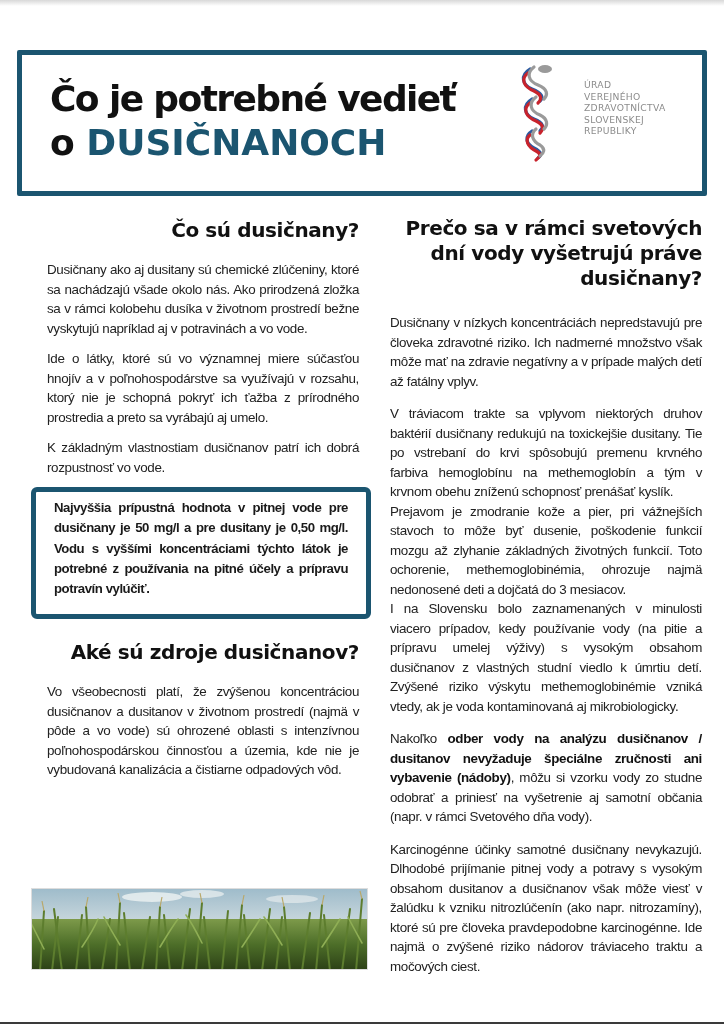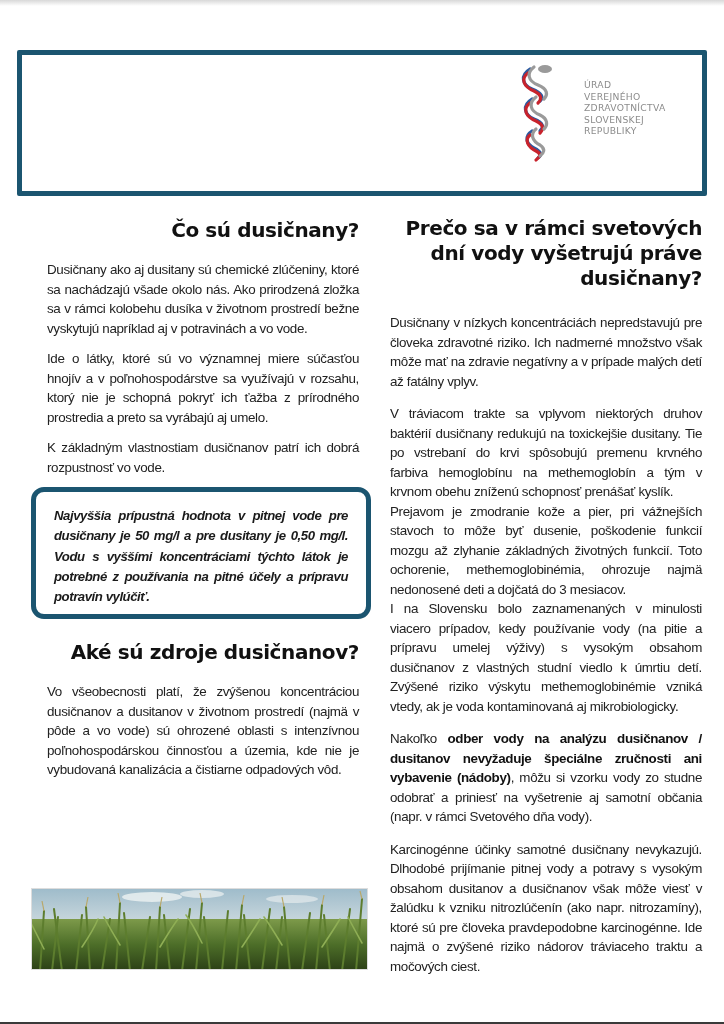--- a/index.html
+++ b/index.html
@@ -23,21 +23,21 @@
   .col-left { position: absolute; left: 47px; top: 216px; width: 312px; }
   .col-right { position: absolute; left: 390px; top: 216px; width: 312px; }
 
   h2 { font-family: "DejaVu Sans", sans-serif; font-weight: bold; font-size: 20px; color: #111; letter-spacing: -0.4px; line-height: 24px; text-align: right; }
   p { font-family: "Liberation Sans", sans-serif; font-size: 13.4px; line-height: 19.5px; color: #222; text-align: justify; letter-spacing: -0.35px; transform-origin: left top; }
   p b { font-weight: bold; color: #111; }
 
   .left-h1 { margin-top: 2px; margin-bottom: 18px; }
   .left-p { margin-bottom: 11px; }
 
-  .notice-box { position: absolute; left: 31px; top: 487px; width: 340px; height: 132px; border: 5px solid #1b5570; border-radius: 13px; padding: 14px 18px 0 18px; background: #fff; font-style: italic; }
+  .notice-box { position: absolute; left: 31px; top: 487px; width: 340px; height: 132px; border: 5px solid #1b5570; border-radius: 6px; padding: 6px 18px 0 18px; background: #fff; }
   .notice-box p { font-weight: bold; font-size: 13.2px; line-height: 20.3px; color: #1a1a1a; letter-spacing: -0.45px; }
 
   .sources { position: absolute; left: 47px; top: 640px; width: 312px; }
   .sources h2 { margin-bottom: 18px; }
   .sources p.intro { margin-bottom: 16px; }
   .sources p.warn { font-weight: bold; color: #1a1a1a; letter-spacing: -0.5px; }
 
   .field-image { position: absolute; left: 31px; top: 888px; width: 337px; height: 82px; overflow: hidden; border: 1px solid #ddd;
     background:
       linear-gradient(180deg, rgba(0,0,0,0) 40%, rgba(0,0,0,0) 100%),
@@ -47,20 +47,27 @@
   .right-h1 { margin-bottom: 22px; line-height: 25px; }
   .col-right p { margin-bottom: 13px; }
   .col-right p.tight { margin-bottom: 0; }
 </style>
 </head>
 <body>
 
 <div class="top-shadow"></div>
 
 <div class="header-frame">
+  <div class="title">
+    <div class="title-line1">Čo je potrebné vedieť</div>
+    <div class="title-line2">
+      <span class="o">o</span>
+      <span class="accent">DUSIČNANOCH</span>
+    </div>
+  </div>
   <div class="logo">
     <svg class="logo-mark" viewBox="0 0 40 100" width="40" height="100">
       <ellipse cx="27" cy="6" rx="7" ry="4" fill="#9a9a9a"></ellipse>
       <g fill="none" stroke-linecap="round" stroke-width="3.2">
         <path d="M12 6 C2 12, 4 22, 14 26 C24 30, 26 34, 22 38" stroke="#2c5aa0"></path>
         <path d="M10 10 C2 16, 6 24, 16 28 C24 32, 24 36, 20 40" stroke="#c8232c"></path>
         <path d="M16 4 C8 10, 10 18, 20 22 C30 26, 30 32, 26 36" stroke="#9a9a9a"></path>
         <path d="M14 36 C4 42, 6 52, 16 56 C26 60, 26 64, 22 68" stroke="#2c5aa0"></path>
         <path d="M12 40 C4 46, 8 54, 18 58 C26 62, 26 66, 22 70" stroke="#c8232c"></path>
         <path d="M18 34 C10 40, 12 48, 22 52 C30 56, 30 62, 26 66" stroke="#9a9a9a"></path>

